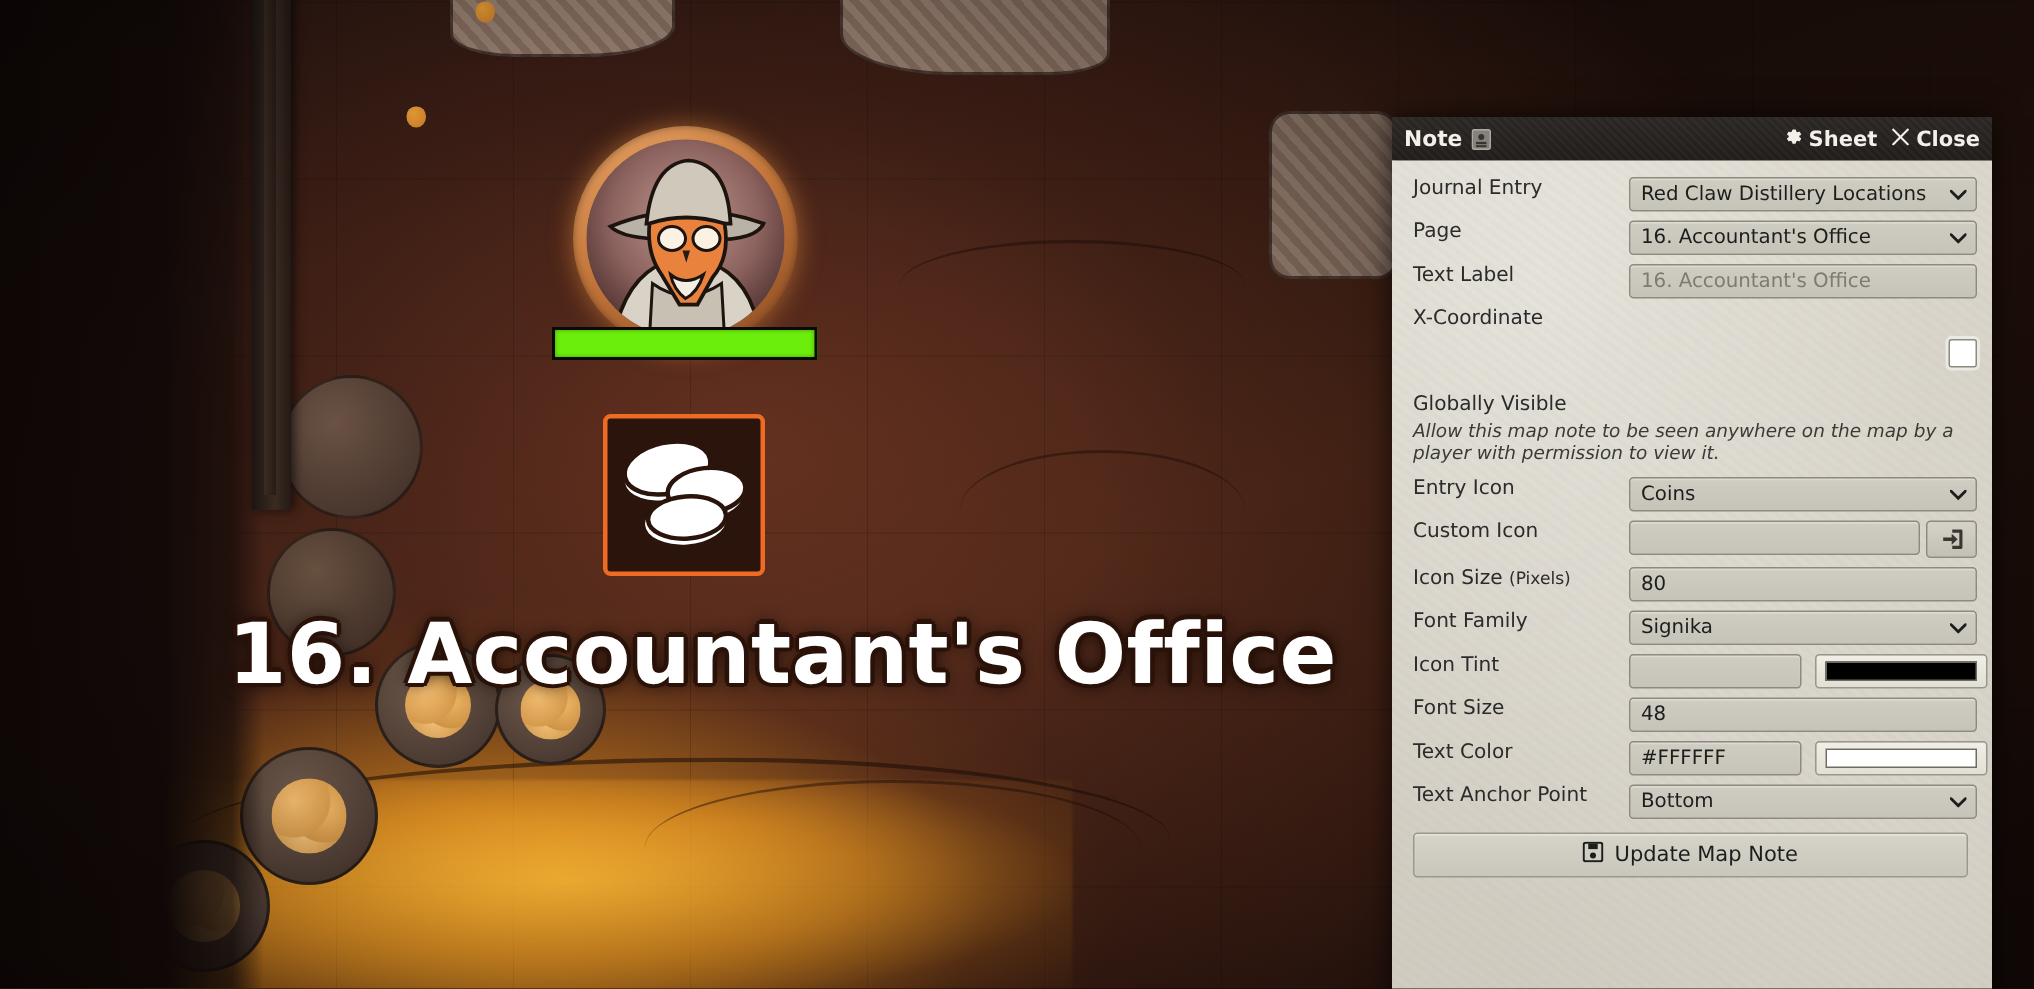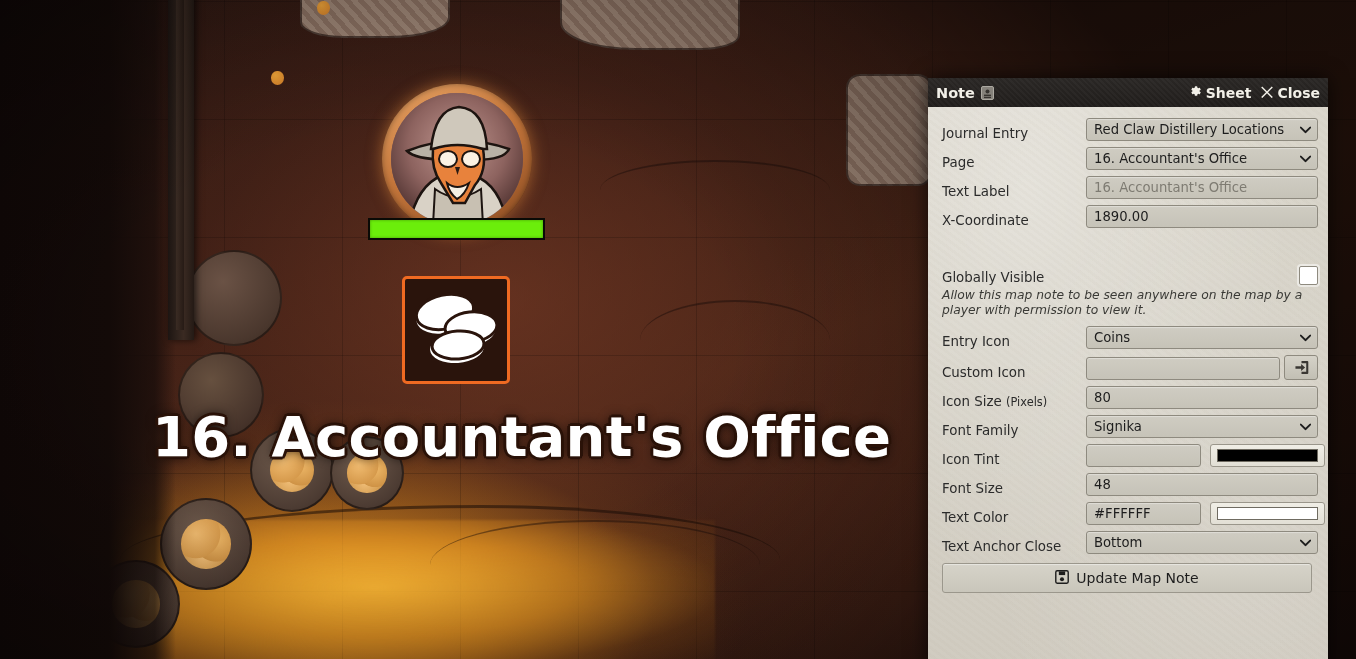--- a/index.html
+++ b/index.html
@@ -159,21 +159,21 @@
       radial-gradient(ellipse at 80% 70%, rgba(255,255,255,0.16), rgba(0,0,0,0) 60%),
       linear-gradient(170deg, #ddd9cf 0%, #d6d2c7 42%, #cfcabf 100%);
     padding: 11px 10px 10px 8px;
     overflow: hidden;
   }
   .dialog-body::after {
     content:""; position:absolute; inset:0; pointer-events:none;
     background: repeating-linear-gradient(37deg, rgba(160,150,130,0.045) 0 3px, rgba(0,0,0,0) 3px 6px);
   }
 
-  .form-row { display: flex; align-items: flex-end; margin-bottom: 6px; position: relative; z-index: 1; }
+  .form-row { display: flex; align-items: flex-start; margin-bottom: 6px; position: relative; z-index: 1; }
   .form-label {
     width: 150px; flex: 0 0 150px;
     font-size: 13.4px; color: #2b2b2b; font-family: "DejaVu Sans", sans-serif;
     padding-left: 6px;
   }
   .form-label .sub { font-size: 11.4px; }
 
   .ctl {
     flex: 1 1 auto; height: 23px;
     background: linear-gradient(180deg, #cfccc2, #c6c3b8);
@@ -379,21 +379,20 @@
         </div>
       </div>
 
       <div class="form-row">
         <div class="form-label">Text Label</div>
         <div class="ctl placeholder">16. Accountant's Office</div>
       </div>
 
       <div class="form-row">
         <div class="form-label">X-Coordinate</div>
-        <div class="ctl">1890.00</div>
       </div>
 
 
       <div class="form-row" style="margin-bottom:3px;">
         <div class="form-label" style="width:auto; flex:0 0 auto;margin-top:36px;">Globally Visible</div>
         <div class="checkbox"></div>
       </div>
       <div class="hint">Allow this map note to be seen anywhere on the map by a player with permission to view it.</div>
 
       <div class="form-row">
@@ -451,21 +450,21 @@
 
       <div class="form-row">
         <div class="form-label">Text Color</div>
         <div class="ctl small-input">#FFFFFF</div>
         <div class="swatch-frame">
           <div class="swatch-inner" style="background:#FFFFFF;"></div>
         </div>
       </div>
 
       <div class="form-row">
-        <div class="form-label">Text Anchor Close</div>
+        <div class="form-label">Text Anchor Point</div>
         <div class="select-wrap">
           <div class="ctl select-like">Bottom</div>
           <span class="chev">
             <svg width="11" height="7" viewBox="0 0 11 7" aria-hidden="true">
                 <path d="M0.6 0.8l4.9 4.9 4.9-4.9" stroke="#1d1d1d" stroke-width="1.9" fill="none" stroke-linecap="round"></path>
               </svg>
           </span>
         </div>
       </div>
 

